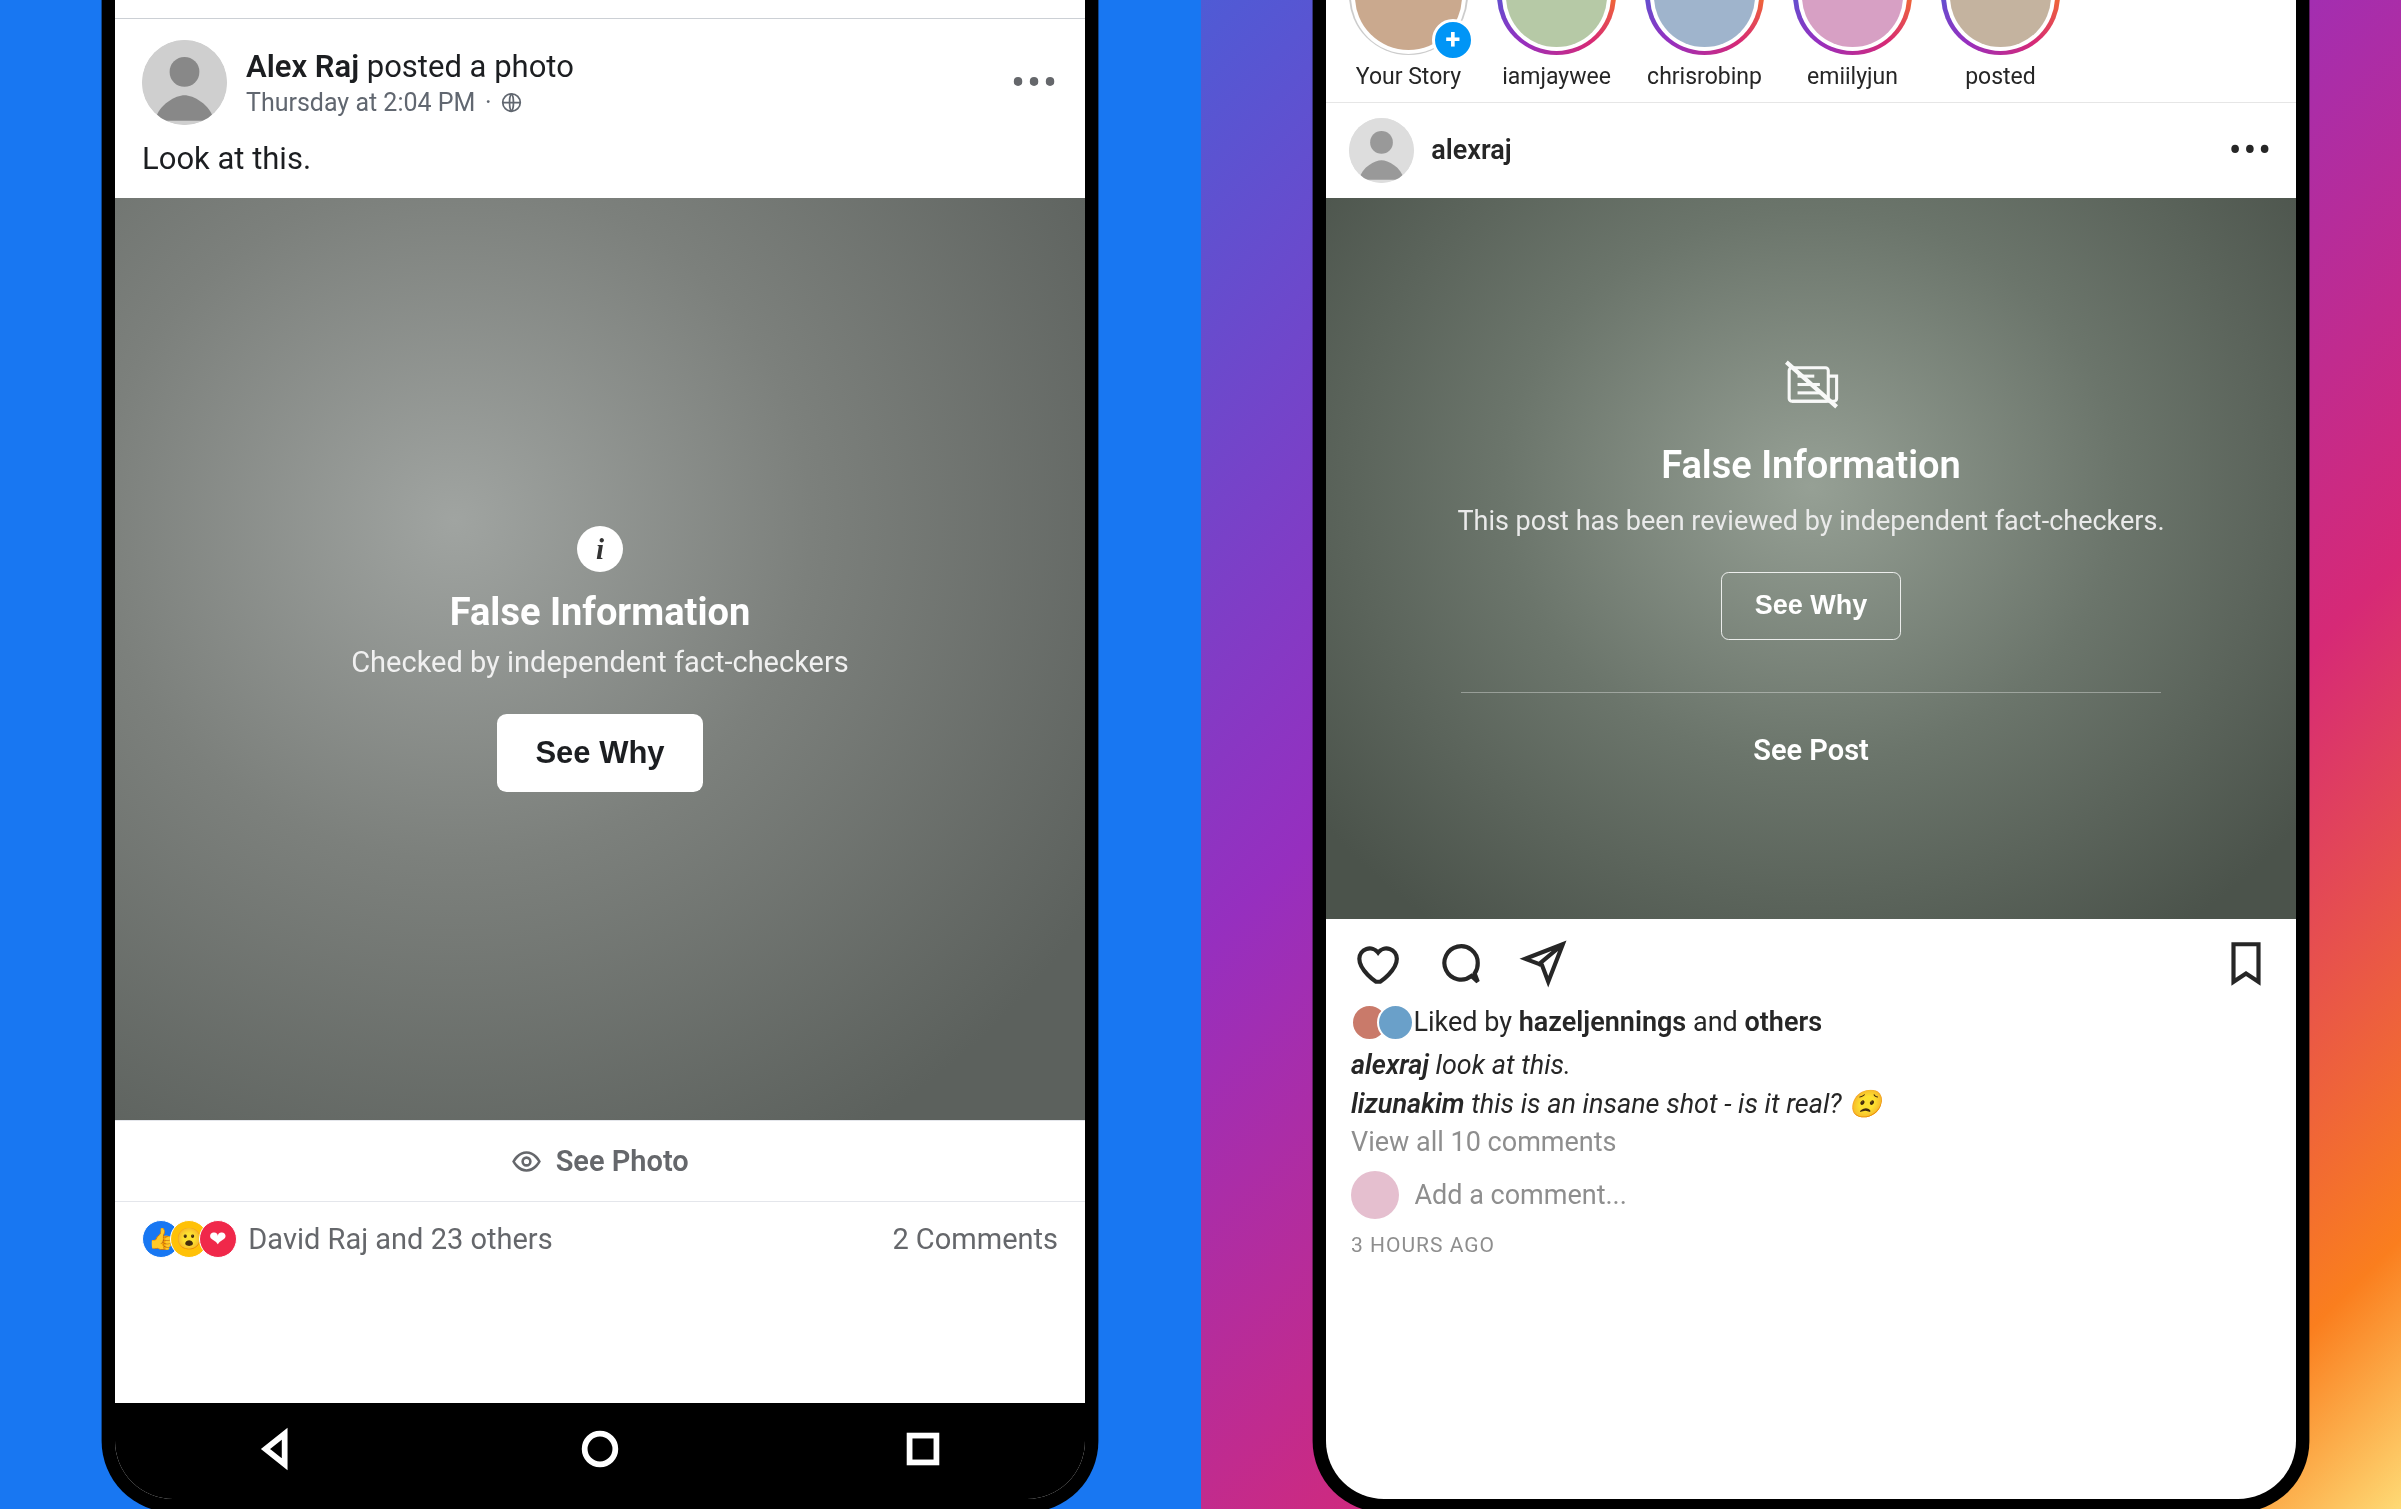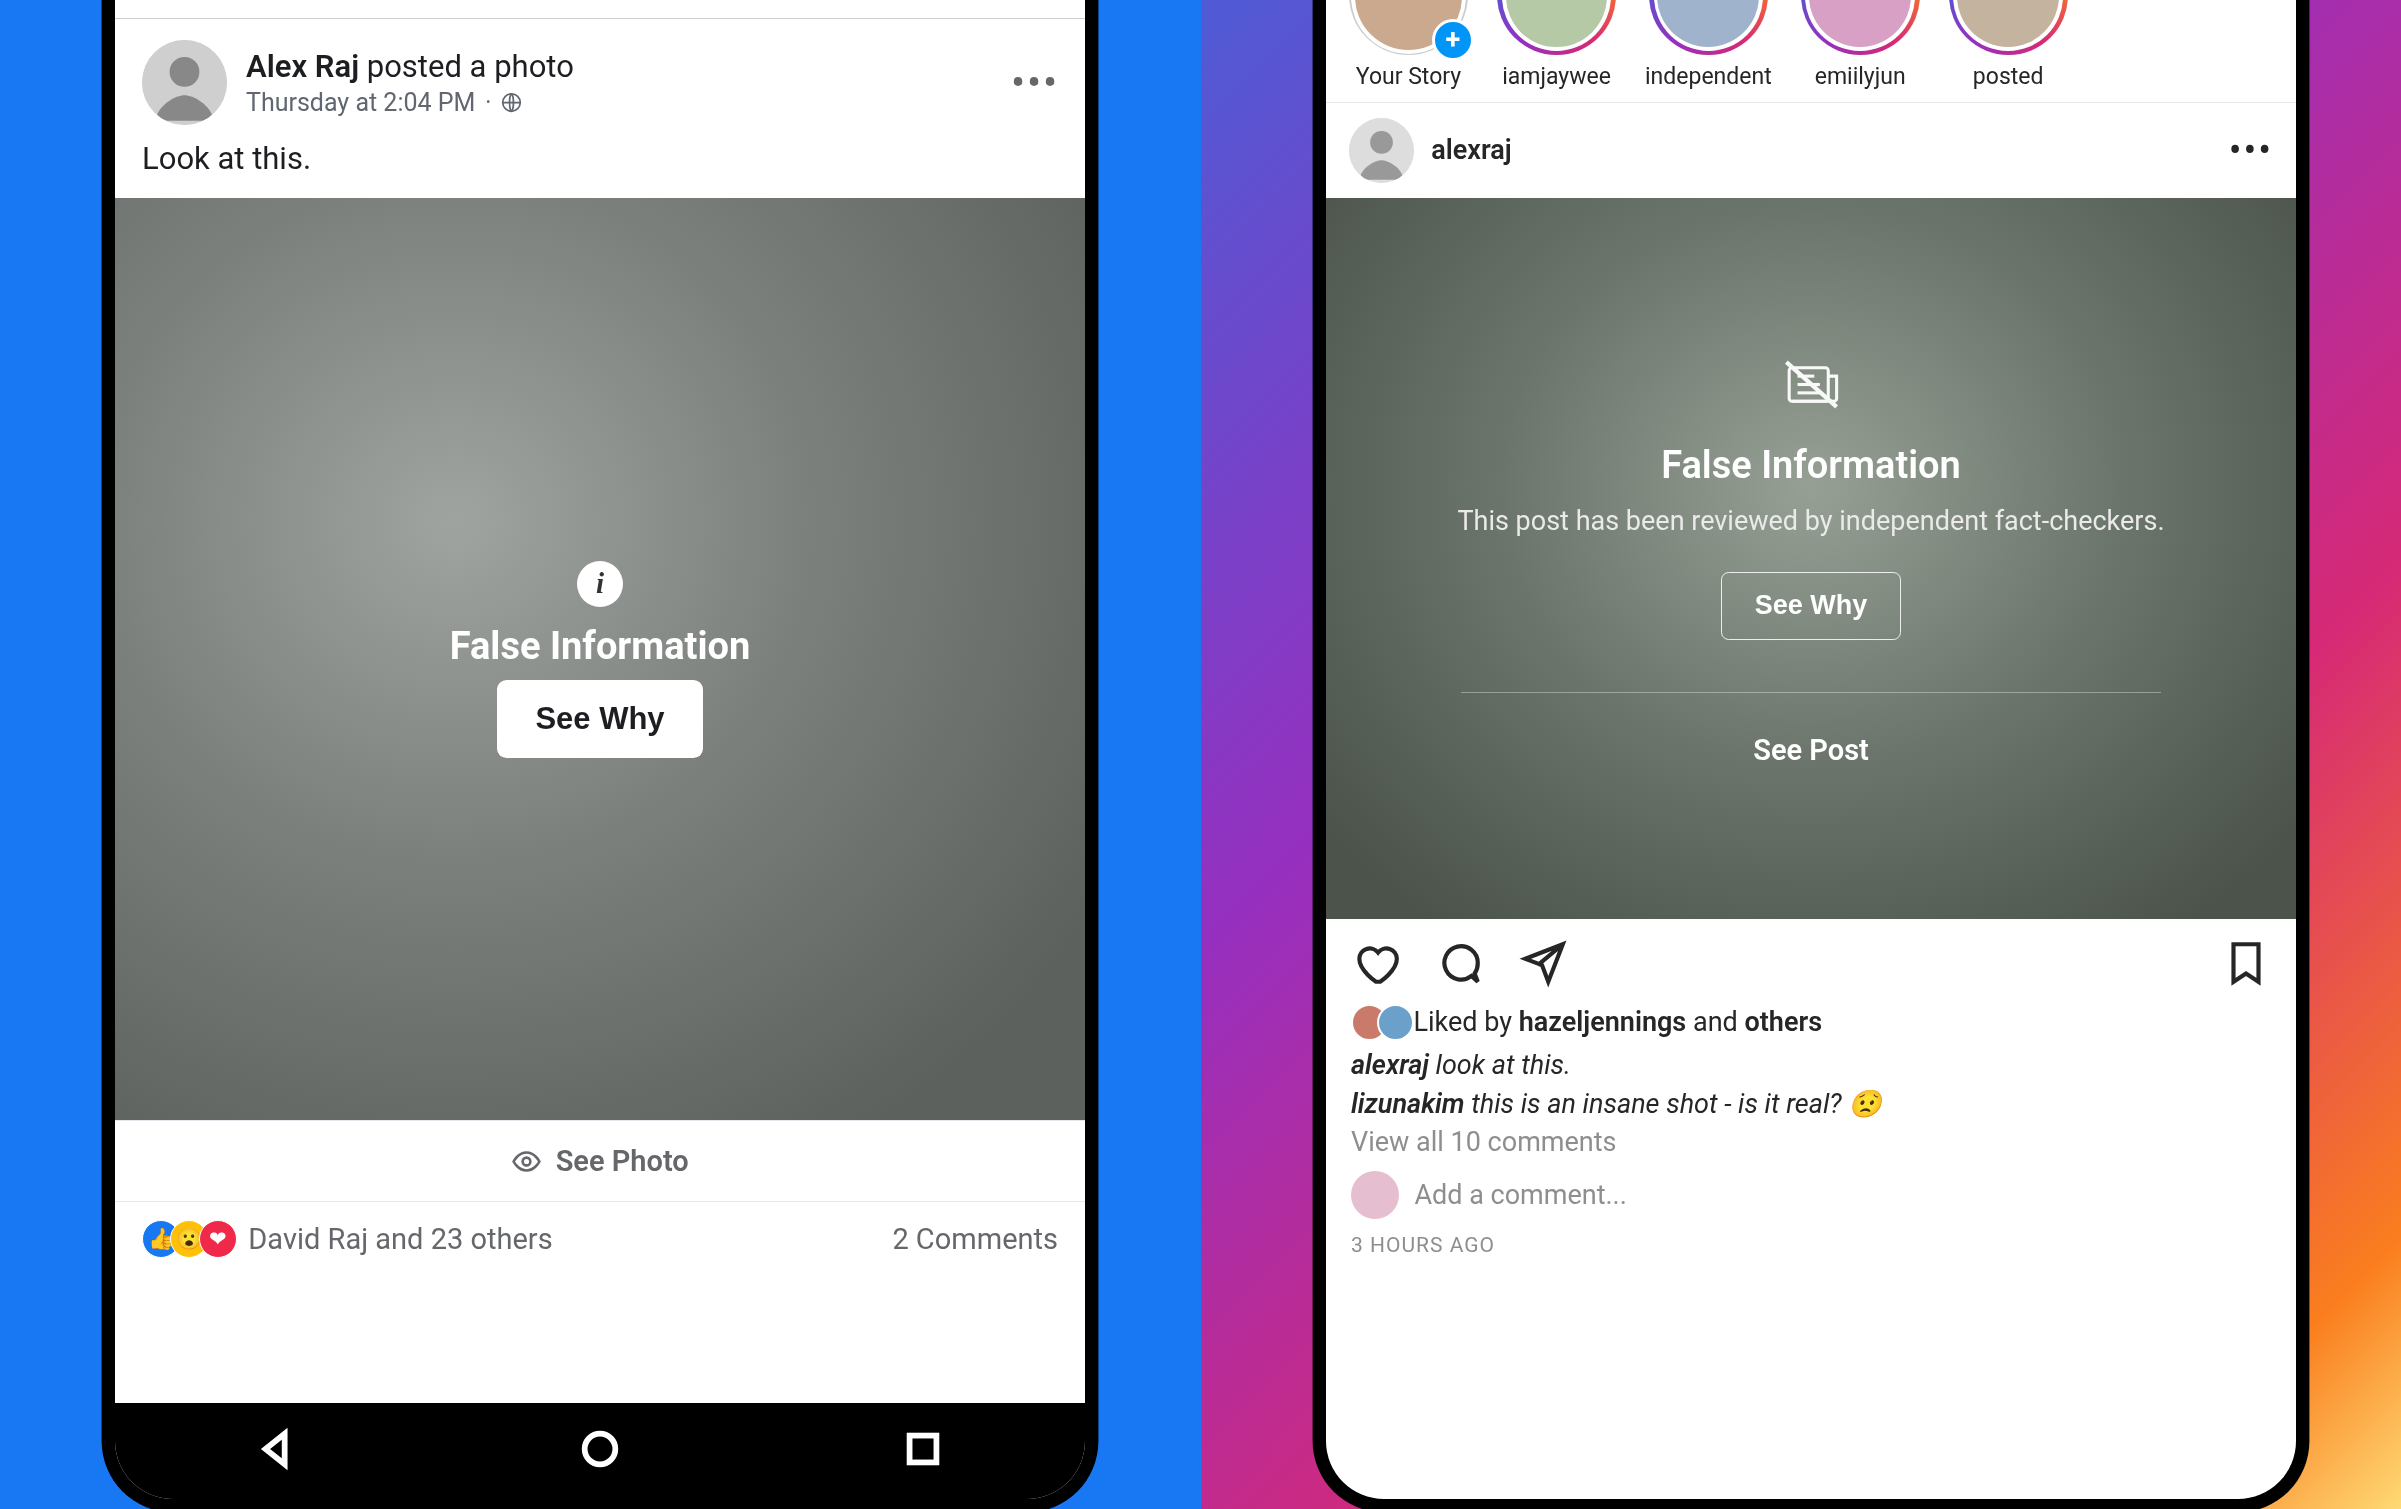--- a/index.html
+++ b/index.html
@@ -152,20 +152,21 @@
               </div>
             </div>
             <div class="fb-more">•••</div>
           </div>
           <div class="fb-caption">Look at this.</div>
 
           <div class="fb-media">
             <div class="fb-overlay">
               <div class="info-circle">i</div>
               <h3>False Information</h3>
+              <p>Checked by independent fact-checkers</p>
               <button class="see-why-btn">See Why</button>
             </div>
           </div>
 
           <div class="fb-see-photo">
             <svg width="31" height="31" viewBox="0 0 24 24" fill="none" stroke="#65676b" stroke-width="2">
                 <path d="M2 12s3.5-7 10-7 10 7 10 7-3.5 7-10 7S2 12 2 12z"></path>
                 <circle cx="12" cy="12" r="3"></circle>
               </svg>
             <span>See Photo</span>
@@ -225,21 +226,21 @@
               <div class="story-label">iamjaywee</div>
             </div>
             <div class="story">
               <div class="story-ring-wrap">
                 <div class="story-ring">
                   <div class="story-inner">
                     <div class="story-av" style="background: rgb(159, 180, 204);"></div>
                   </div>
                 </div>
               </div>
-              <div class="story-label">independent</div>
+              <div class="story-label">chrisrobinp</div>
             </div>
             <div class="story">
               <div class="story-ring-wrap">
                 <div class="story-ring">
                   <div class="story-inner">
                     <div class="story-av" style="background: rgb(215, 160, 196);"></div>
                   </div>
                 </div>
               </div>
               <div class="story-label">emiilyjun</div>

